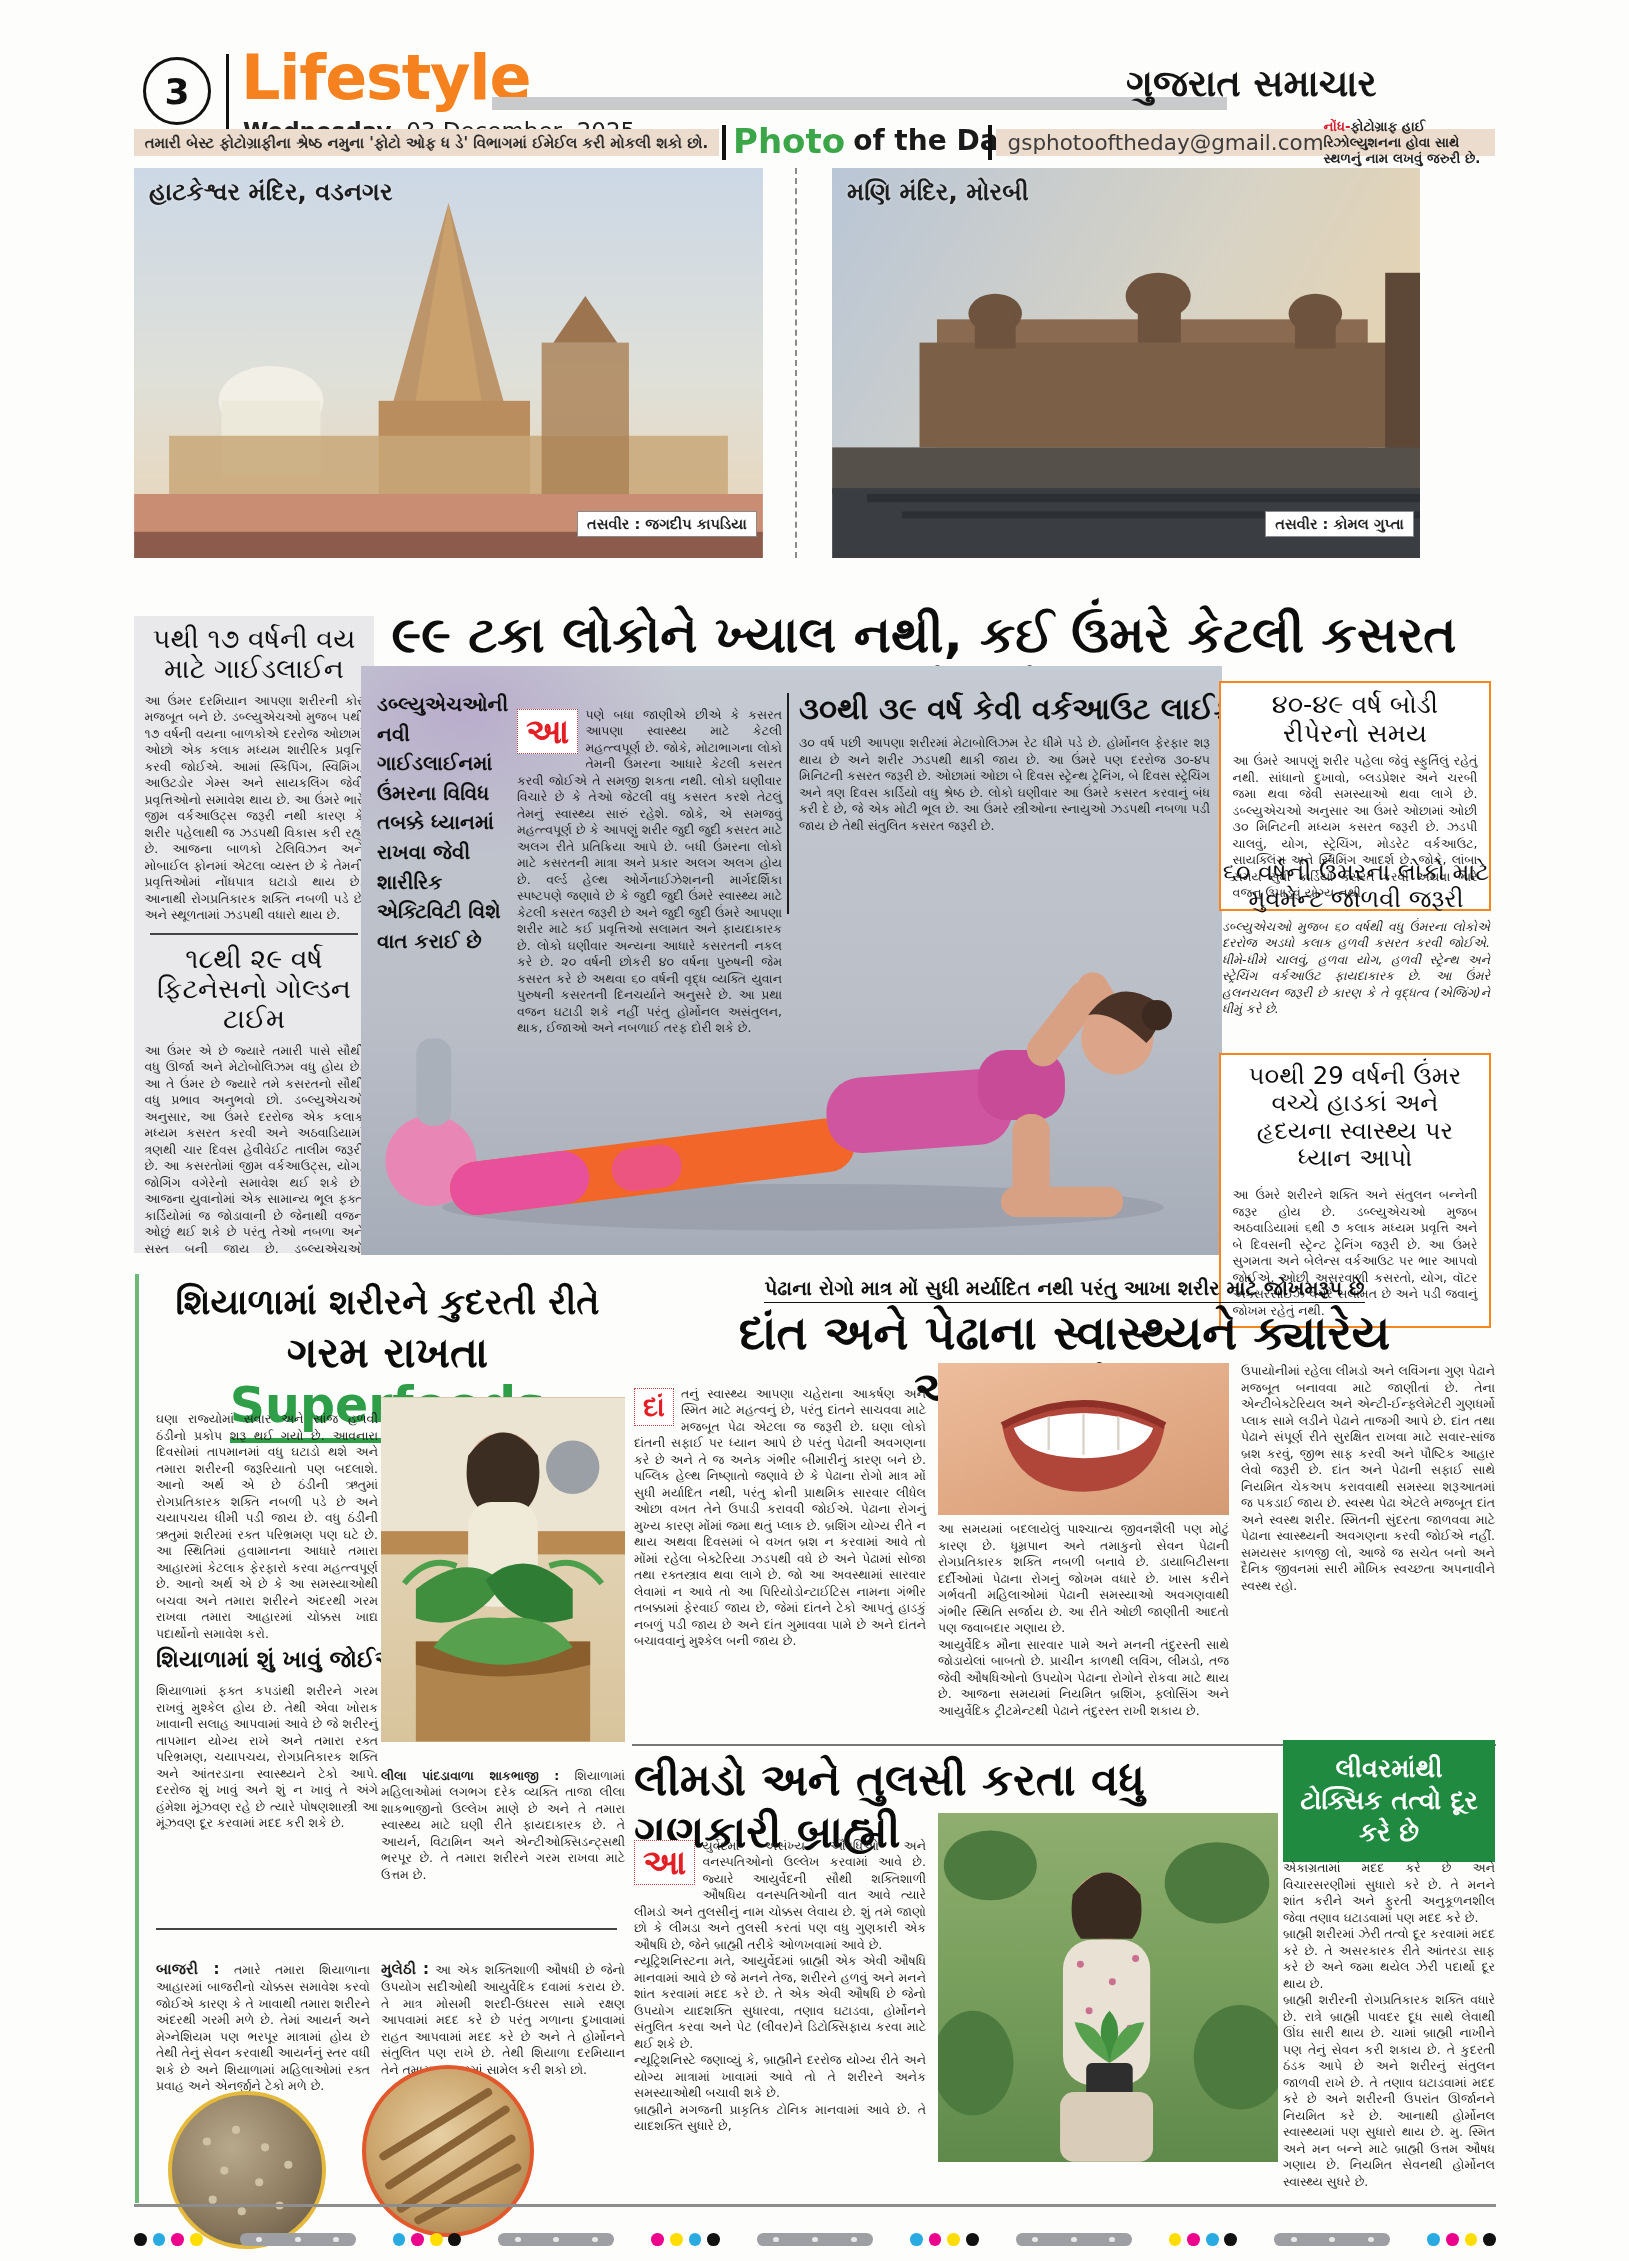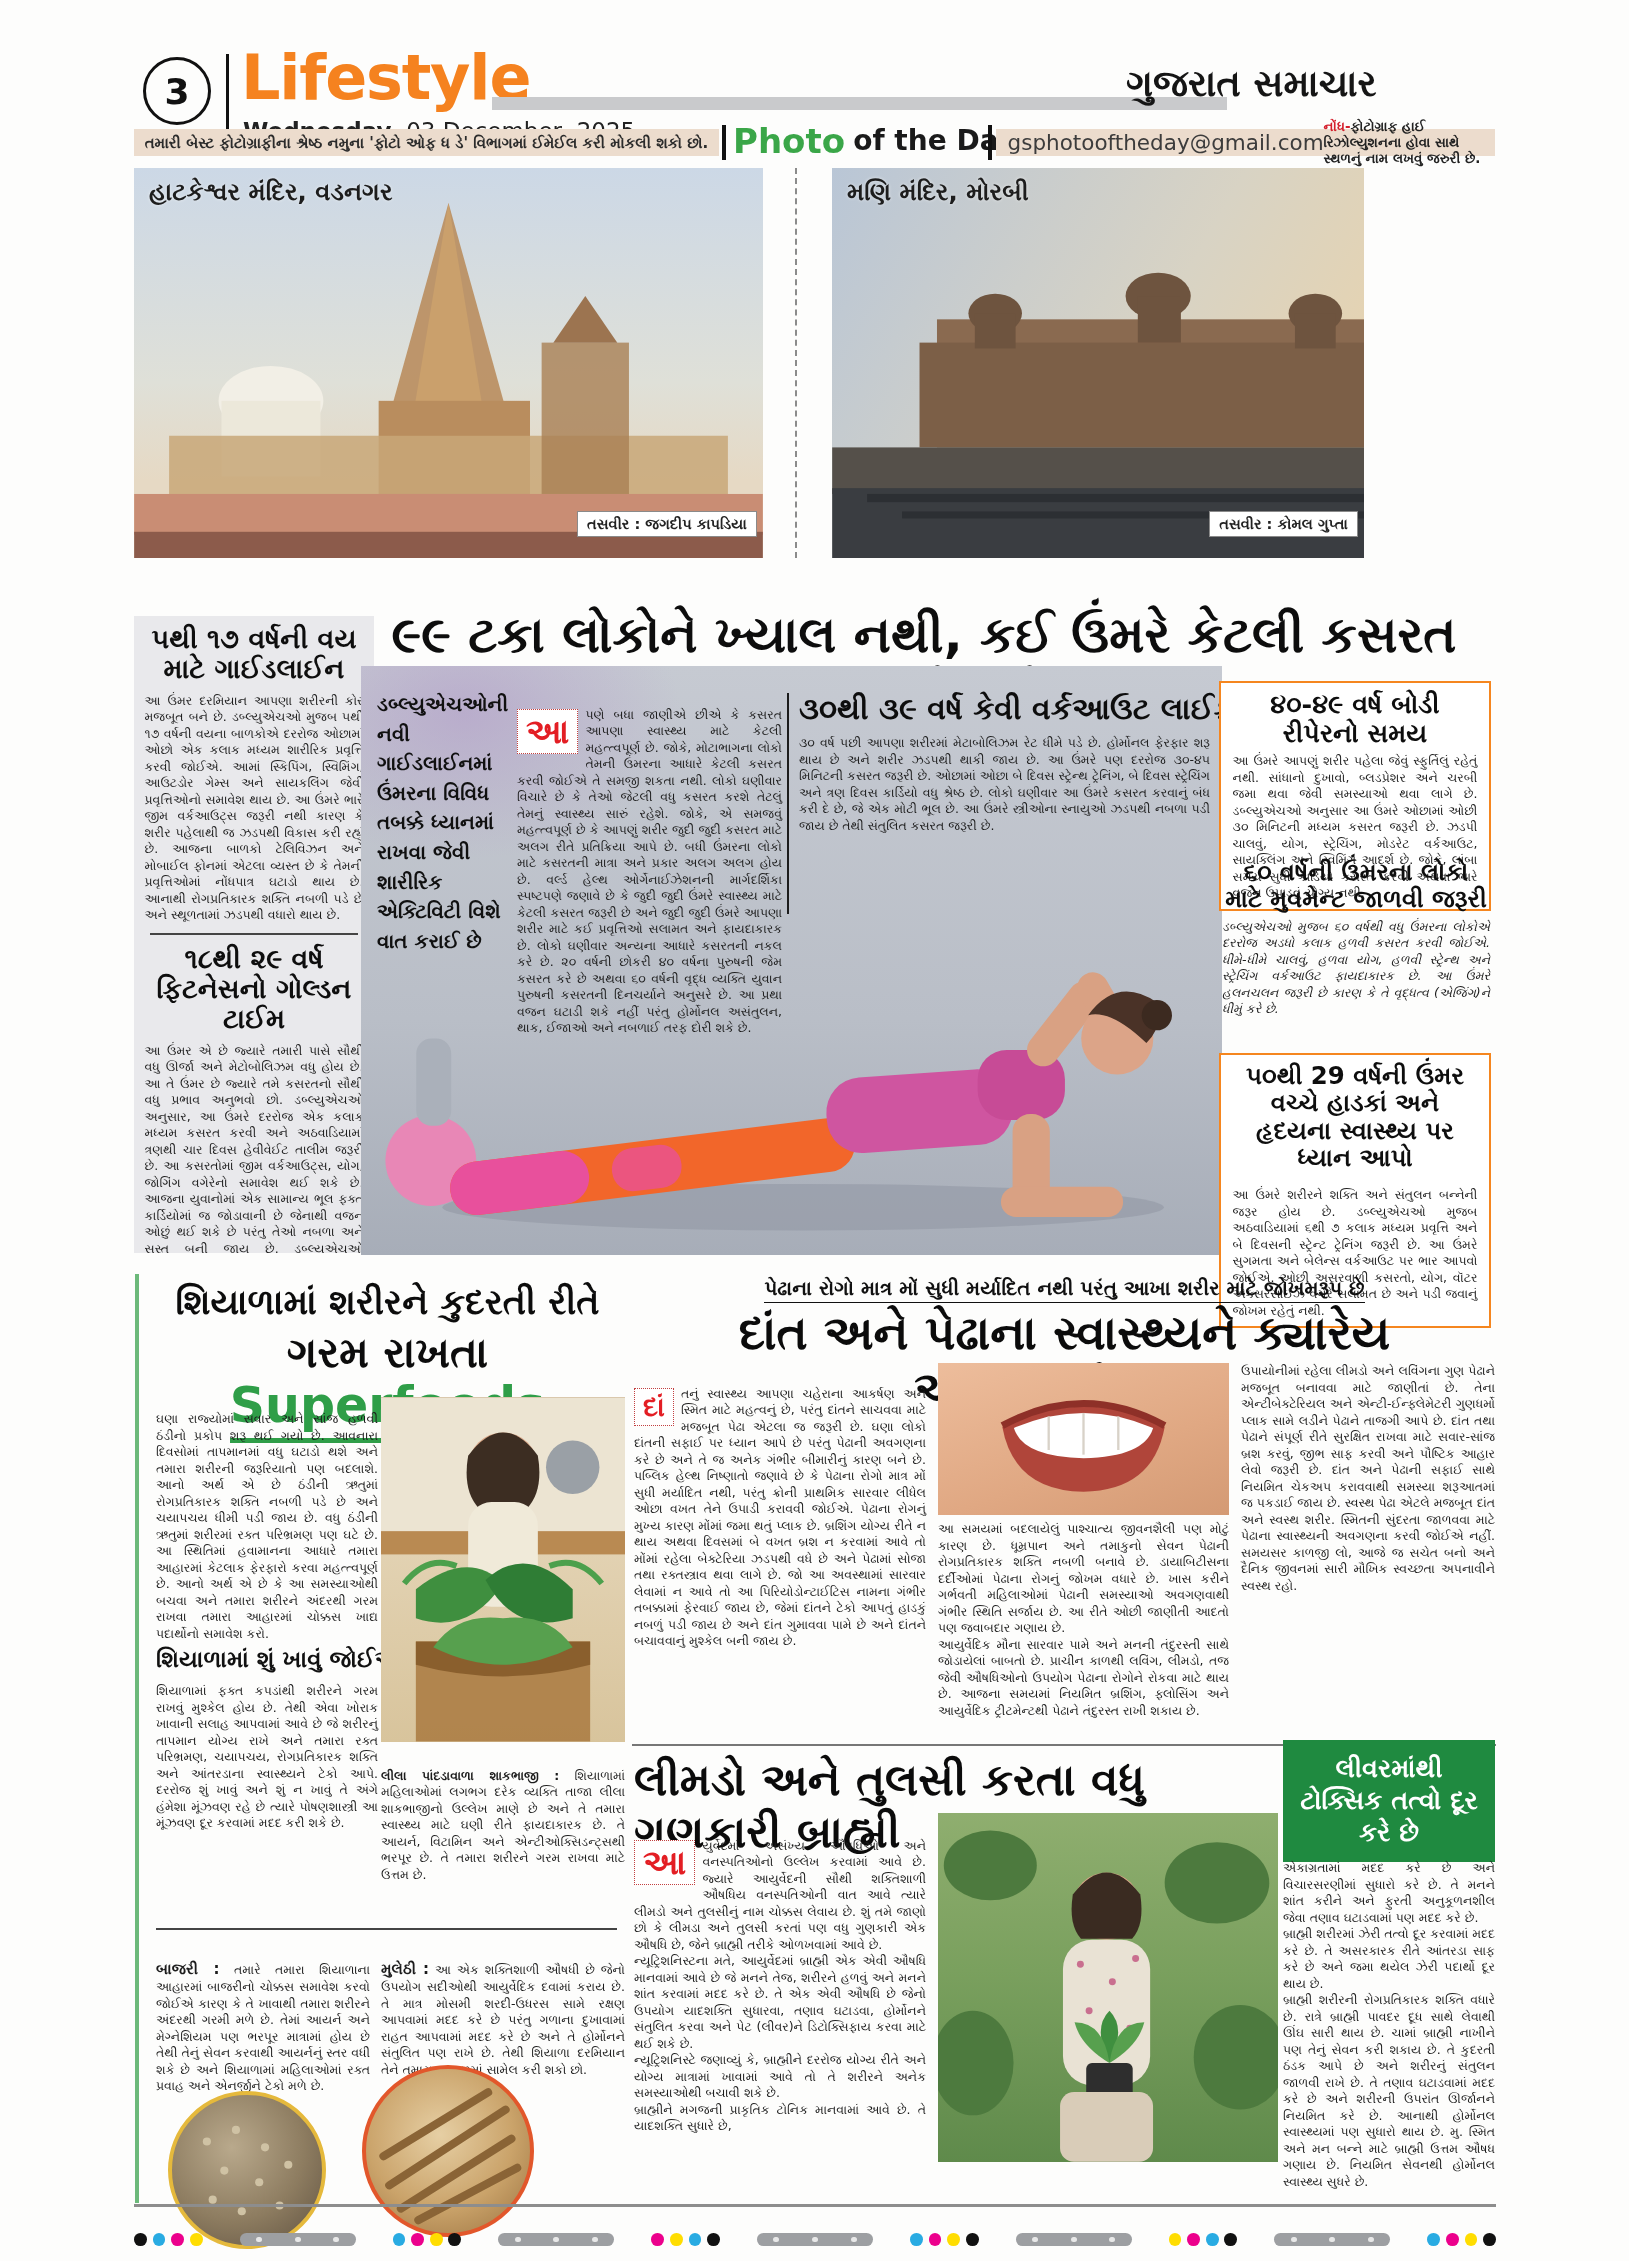--- a/index.html
+++ b/index.html
@@ -4,21 +4,21 @@
 <style>
   html,body{margin:0;padding:0;background:#e0e0e0;}
   #page{position:relative;width:1630px;height:2261px;background:#fdfdfc;margin:0 auto;
         font-family:"DejaVu Sans",sans-serif;color:#111;overflow:hidden;}
   .abs{position:absolute;}
   .gj{font-family:"DejaVu Sans",sans-serif;}
   .body{font-size:12.5px;line-height:1.32;text-align:justify;color:#1c1c1c;white-space:pre-line;}
   .bold{font-weight:bold;}
   .center{text-align:center;}
   .right{text-align:left;}
-  .sect-title{font-weight:bold;color:#0e0e0e;text-align:center;line-height:1.12;}
+  .sect-title{font-weight:normal;color:#0e0e0e;text-align:center;line-height:1.12;}
   .rule{background:#444;}
   .orange-box{border:2.9px solid #f5861f;background:#ffffff;box-sizing:border-box;padding:7px 11.6px;}
   .dropcap{float:left;font-size:34px;line-height:1;font-weight:bold;color:#e31e24;
            border:1.2px dotted #c24040;padding:4.7px 8.1px;margin:2.3px 7px 2.3px 0;background:#fff;}
   .credit{background:#ffffff;border:0.6px solid #8a8a8a;padding:2.9px 9.3px;font-size:14.6px;font-weight:bold;color:#222;}
   .photo-title{font-size:24.4px;font-weight:bold;color:#1d1d1d;text-shadow:0 0 3.5px rgba(255,255,255,.65);}
   .pill{height:12.8px;border-radius:6.4px;background:#9d9fa2;display:flex;align-items:center;justify-content:space-around;}
   .pdot{width:5.8px;height:5.8px;border-radius:50%;background:#e8e8e8;}
   .dot{width:12.8px;height:12.8px;border-radius:50%;}
   .regrow{display:flex;align-items:center;gap:10.5px;}
@@ -66,21 +66,21 @@
       <rect x="0" y="625" width="1080" height="45" fill="#8c5b4b"></rect>
       <rect x="700" y="300" width="150" height="260" fill="#a97f54" opacity="0.8"></rect>
       <polygon points="775,220 830,300 720,300" fill="#9c7450"></polygon>
     </svg>
     <div class="abs gj photo-title" style="left:15px;top:9.3px;">હાટકેશ્વર મંદિર, વડનગર</div>
     <div class="abs gj credit" style="right:5.8px;bottom:21px;">તસવીર : જગદીપ કાપડિયા</div>
   </div>
 
   <div class="abs" style="left:795px;top:168px;height:390px;border-left:2.3px dashed #8b8b8b;"></div>
 
-  <div class="abs" style="left:832px;top:168px;width:532px;height:390px;background:linear-gradient(120deg,#b9c6d6 0%,#d8d3c4 55%,#ecd3a8 100%);overflow:hidden;">
+  <div class="abs" style="left:832px;top:168px;width:588px;height:390px;background:linear-gradient(120deg,#b9c6d6 0%,#d8d3c4 55%,#ecd3a8 100%);overflow:hidden;">
     <svg width="664" height="390" viewBox="0 0 1140 670">
       <rect x="180" y="260" width="740" height="220" fill="#8a6a50"></rect>
       <rect x="150" y="300" width="820" height="180" fill="#7c5f47"></rect>
       <ellipse cx="280" cy="250" rx="46" ry="34" fill="#6e543f"></ellipse>
       <ellipse cx="560" cy="220" rx="56" ry="40" fill="#6e543f"></ellipse>
       <ellipse cx="830" cy="250" rx="46" ry="34" fill="#6e543f"></ellipse>
       <rect x="245" y="250" width="70" height="60" fill="#6e543f"></rect>
       <rect x="525" y="220" width="74" height="80" fill="#6e543f"></rect>
       <rect x="795" y="250" width="70" height="60" fill="#6e543f"></rect>
       <rect x="950" y="180" width="160" height="420" fill="#5d4736"></rect>

